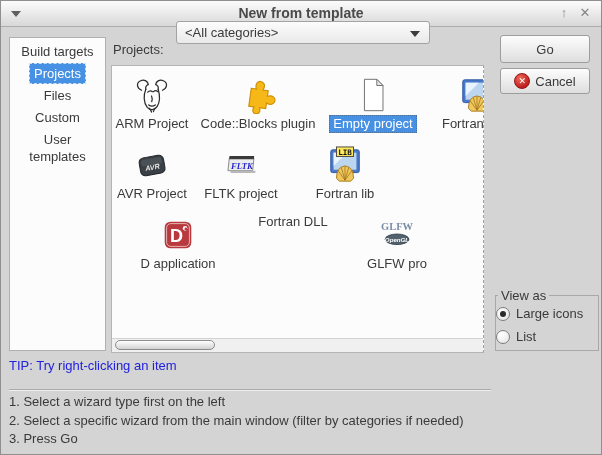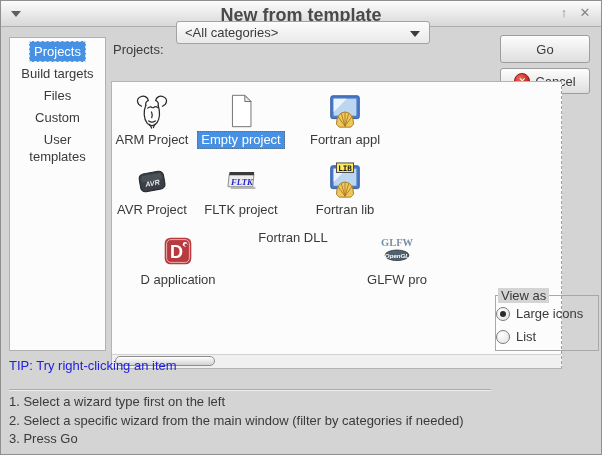--- a/index.html
+++ b/index.html
@@ -7,21 +7,21 @@
   .window{
     position:relative;width:602px;height:455px;
     border:1px solid #8f8f8f;background:#d4d4d4;
     font-family:"Liberation Sans","DejaVu Sans",sans-serif;
     font-size:13px;color:#3a3a3a;overflow:hidden;
   }
   
   .titlebar{position:absolute;left:0;top:0;width:100%;height:26px;
     background:linear-gradient(#fcfcfc,#d8d8d8);border-bottom:1px solid #adadad;}
   .title{position:absolute;left:0;right:0;top:4px;text-align:center;
-    font-weight:bold;font-size:18px;color:#4a4a4a;}
+    font-weight:bold;font-size:14px;color:#4a4a4a;}
   .tb-menu{position:absolute;left:10px;top:10px;width:0;height:0;
     border-left:5px solid transparent;border-right:5px solid transparent;
     border-top:6px solid #5f5f5f;cursor:default;}
   .tb-btn{position:absolute;top:3px;width:18px;height:18px;text-align:center;
     line-height:18px;color:#858585;font-size:13px;font-weight:bold;}
   .tb-shade{right:28px;}
   .tb-close{right:7px;}
   
   .sidebar{position:absolute;left:8px;top:36px;width:97px;height:314px;
     background:#fcfcfc;border:1px solid #b0b0b0;padding-top:3px;text-align:center;}
@@ -40,23 +40,23 @@
   .btn{position:absolute;left:499px;width:90px;border:1px solid #9d9d9d;border-radius:3px;
     background:linear-gradient(#fdfdfd,#dedede);display:flex;align-items:center;
     justify-content:center;color:#3a3a3a;}
   .btn-go{top:34px;height:28px;}
   .btn-cancel{top:67px;height:26px;}
   .cancel-ic{width:16px;height:16px;border-radius:50%;margin-right:5px;
     background:radial-gradient(circle at 35% 30%,#ef6a5a,#c01f1f 70%);
     border:1px solid #8f1414;color:#fff;font-size:9px;font-weight:bold;
     line-height:14px;text-align:center;}
   
-  .panel{position:absolute;left:110px;top:64px;width:451px;height:288px;
+  .panel{position:absolute;left:110px;top:64px;width:373px;height:288px;
     background:#fcfcfc;border:1px solid #b4b4b4;border-right:1px dashed #a0a0a0;
-    overflow:hidden;margin-top:16px;}
+    overflow:hidden;}
   .grid{position:absolute;left:0;top:6px;right:0;}
   .grid-row{display:flex;height:70px;}
   .grid-cell{flex:0 0 auto;display:flex;flex-direction:column;align-items:center;}
   .grid-cell.c0{width:80px;} .grid-cell.c1{width:132px;}
   .grid-cell.c2{width:98px;} .grid-cell.c3{width:110px;}
   .cell-icon{height:42px;display:flex;align-items:flex-end;justify-content:center;}
   .cell-label{margin-top:1px;white-space:nowrap;line-height:16px;
     padding:0 3px;border:1px dotted transparent;}
   .cell-label.sel{background:var(--sel);color:#fff;border:1px dotted #49719e;}
   
@@ -87,22 +87,22 @@
 <div class="window">
 
   <div class="titlebar">
     <div class="tb-menu"></div>
     <div class="title">New from template</div>
     <div class="tb-btn tb-shade">↑</div>
     <div class="tb-btn tb-close">✕</div>
   </div>
 
   <div class="sidebar">
+      <div class="side-item"><span>Build targets</span></div>
       <div class="side-item sel"><span>Projects</span></div>
-      <div class="side-item"><span>Build targets</span></div>
       <div class="side-item"><span>Files</span></div>
       <div class="side-item"><span>Custom</span></div>
       <div class="side-item"><span>User templates</span></div>
     </div>
 
   <div class="cat-label">Projects:</div>
   <div class="combo">
     <span>&lt;All categories&gt;</span>
     <span class="combo-arrow"></span>
   </div>
@@ -129,20 +129,30 @@
    <path d="M15.5,17 q2.5,-2.5 5,-0.5"></path>
                 <path d="M21.5,16.5 q2.5,-2 4.5,0"></path>
    <path d="M19.5,21 q1.5,3.5 0.2,6"></path>
                 <path d="M16.5,30.5 q3.5,2.5 7,0"></path>
    <path d="M17,34 q2,2 2.5,4"></path>
                 <path d="M23,34 q-1,2 -1.5,3.5"></path>
               </svg>
             </div>
             <div class="cell-label">ARM Project</div>
           </div>
+          <div class="grid-cell c1">
+            <div class="cell-icon">
+              <svg width="38" height="38" viewBox="0 0 40 40">
+                <g transform="rotate(8 20 20)">
+   <path d="M12,14 h5.5 c-2.5,-5.5 0.5,-8.5 3.5,-8.5 c3,0 6,3 3.5,8.5 H30 v6 c5.5,-2.5 8.5,0.5 8.5,3.5 c0,3 -3,6 -8.5,3.5 V33 h-6.5 c2,4.5 -0.5,7 -3,7 c-2.5,0 -5,-2.5 -3,-7 H12 Z" fill="#f5b817" stroke="#cd8f08" stroke-width="1.2"></path>
+                </g>
+              </svg>
+            </div>
+            <div class="cell-label">Code::Blocks plugin</div>
+          </div>
           <div class="grid-cell c2">
             <div class="cell-icon">
               <svg width="38" height="38" viewBox="0 0 40 40">
    <path d="M11,3.5 H24 L30.5,10 V36.5 H11 Z" fill="#ffffff" stroke="#6e6e6e"></path>
    <path d="M24,3.5 L30.5,10 H24 Z" fill="#e8e8e8" stroke="#6e6e6e"></path>
               </svg>
             </div>
             <div class="cell-label sel">Empty project</div>
           </div>
           <div class="grid-cell c3">

